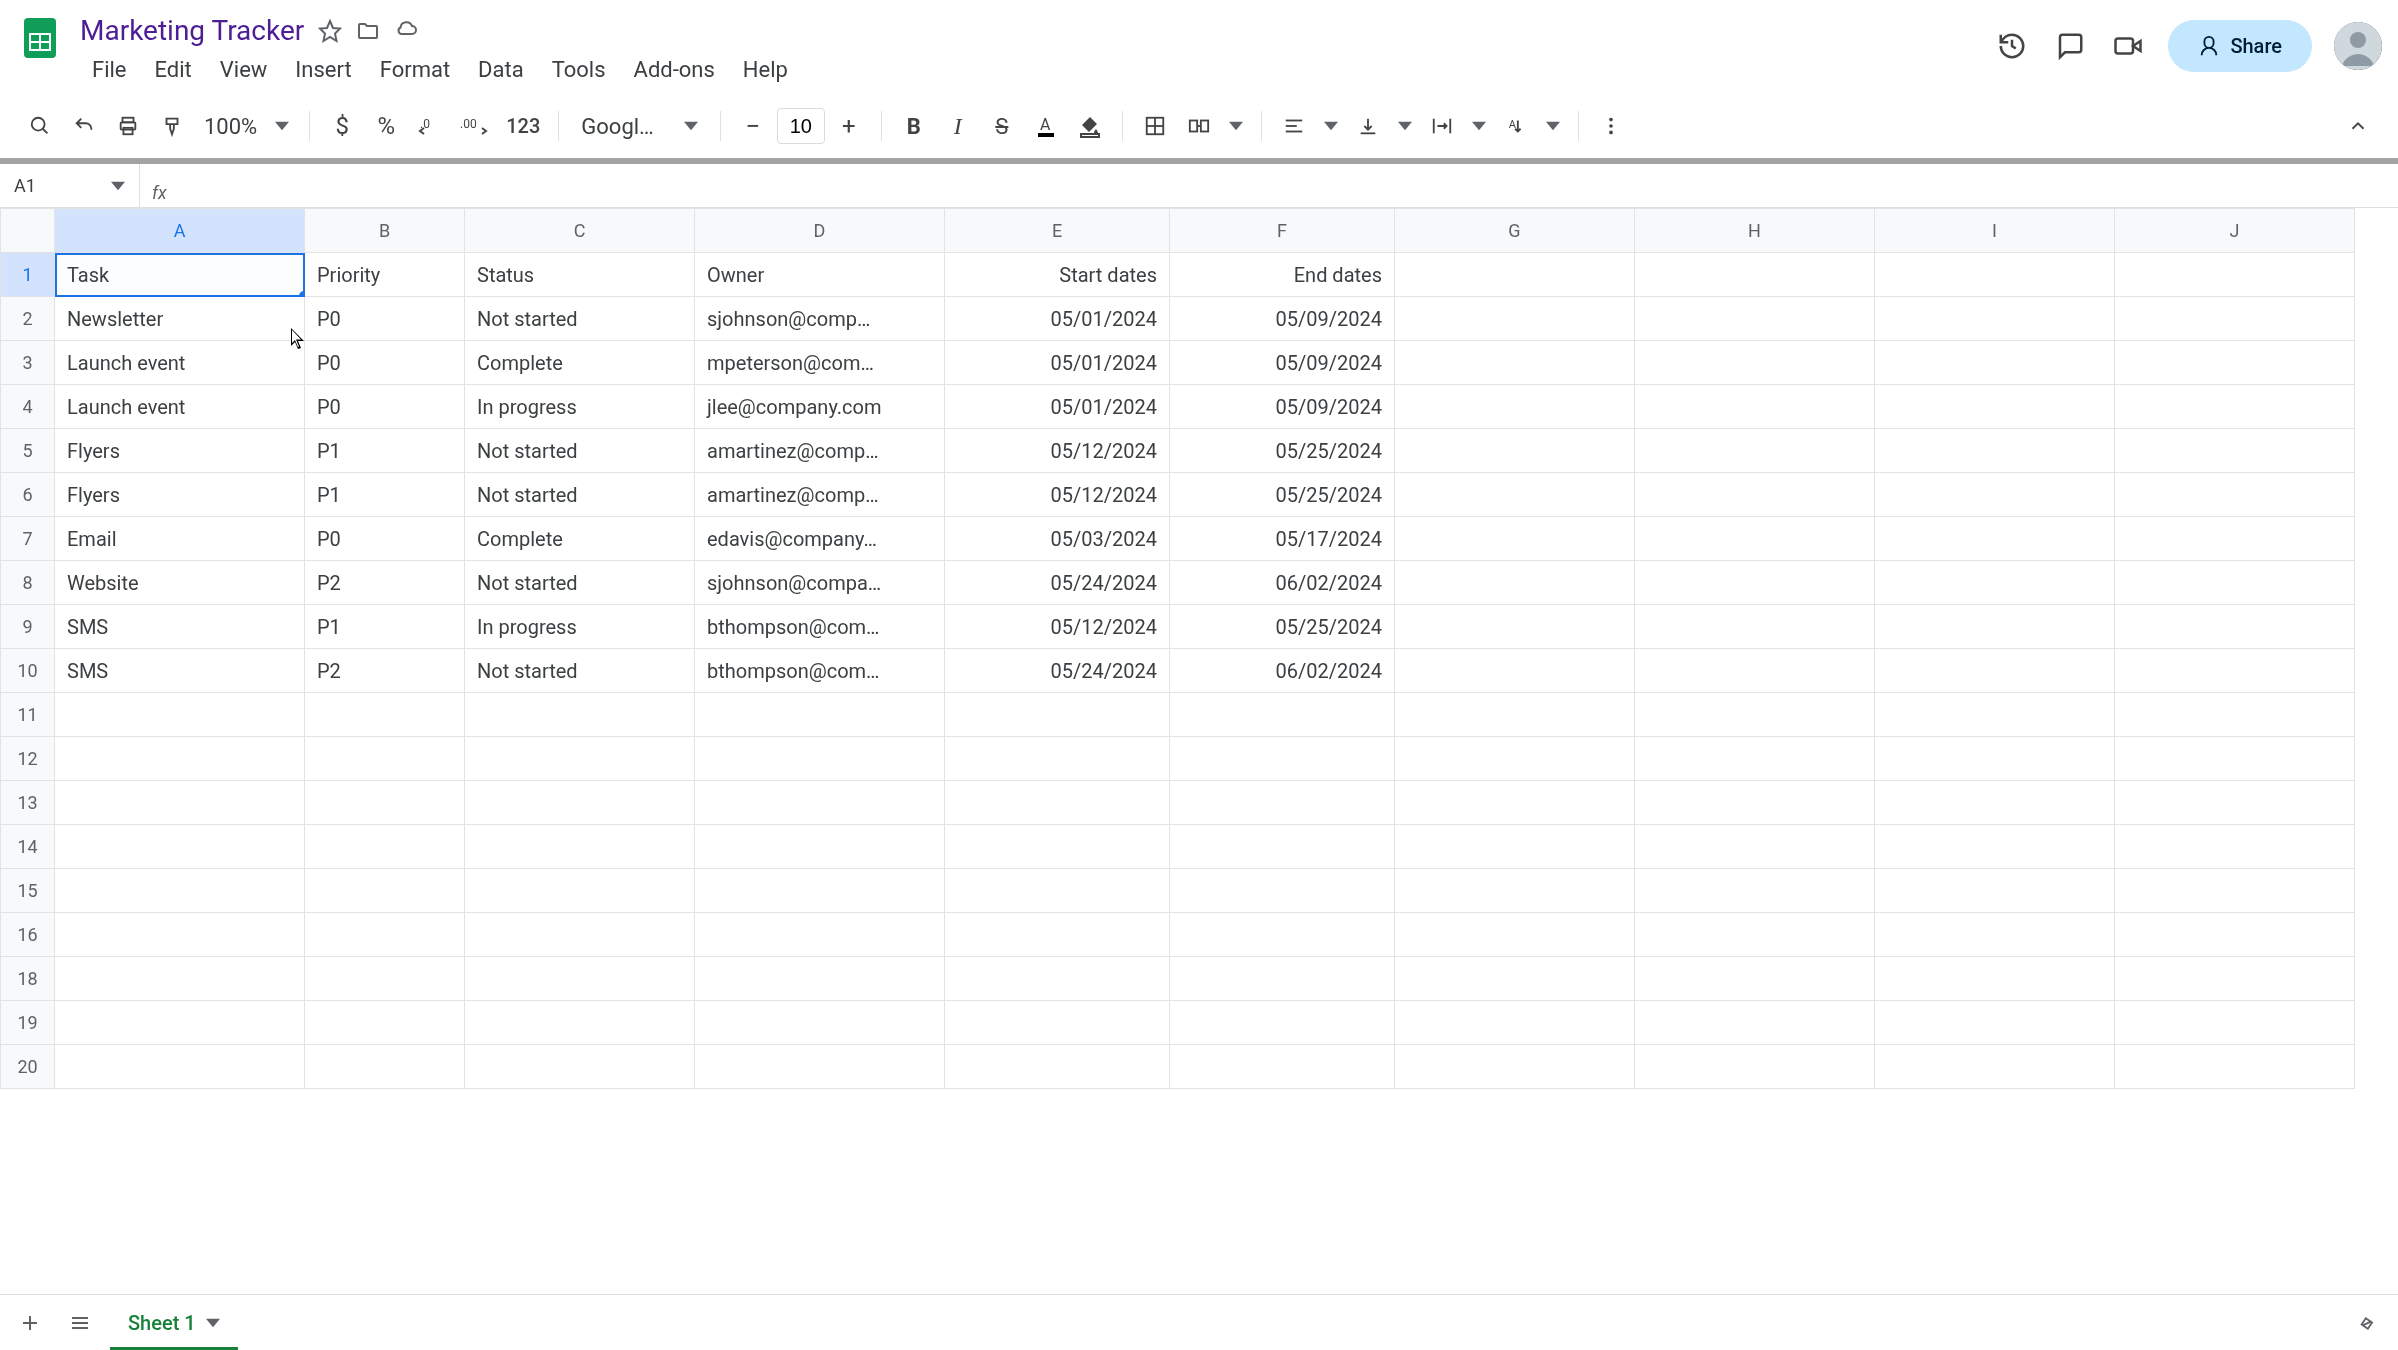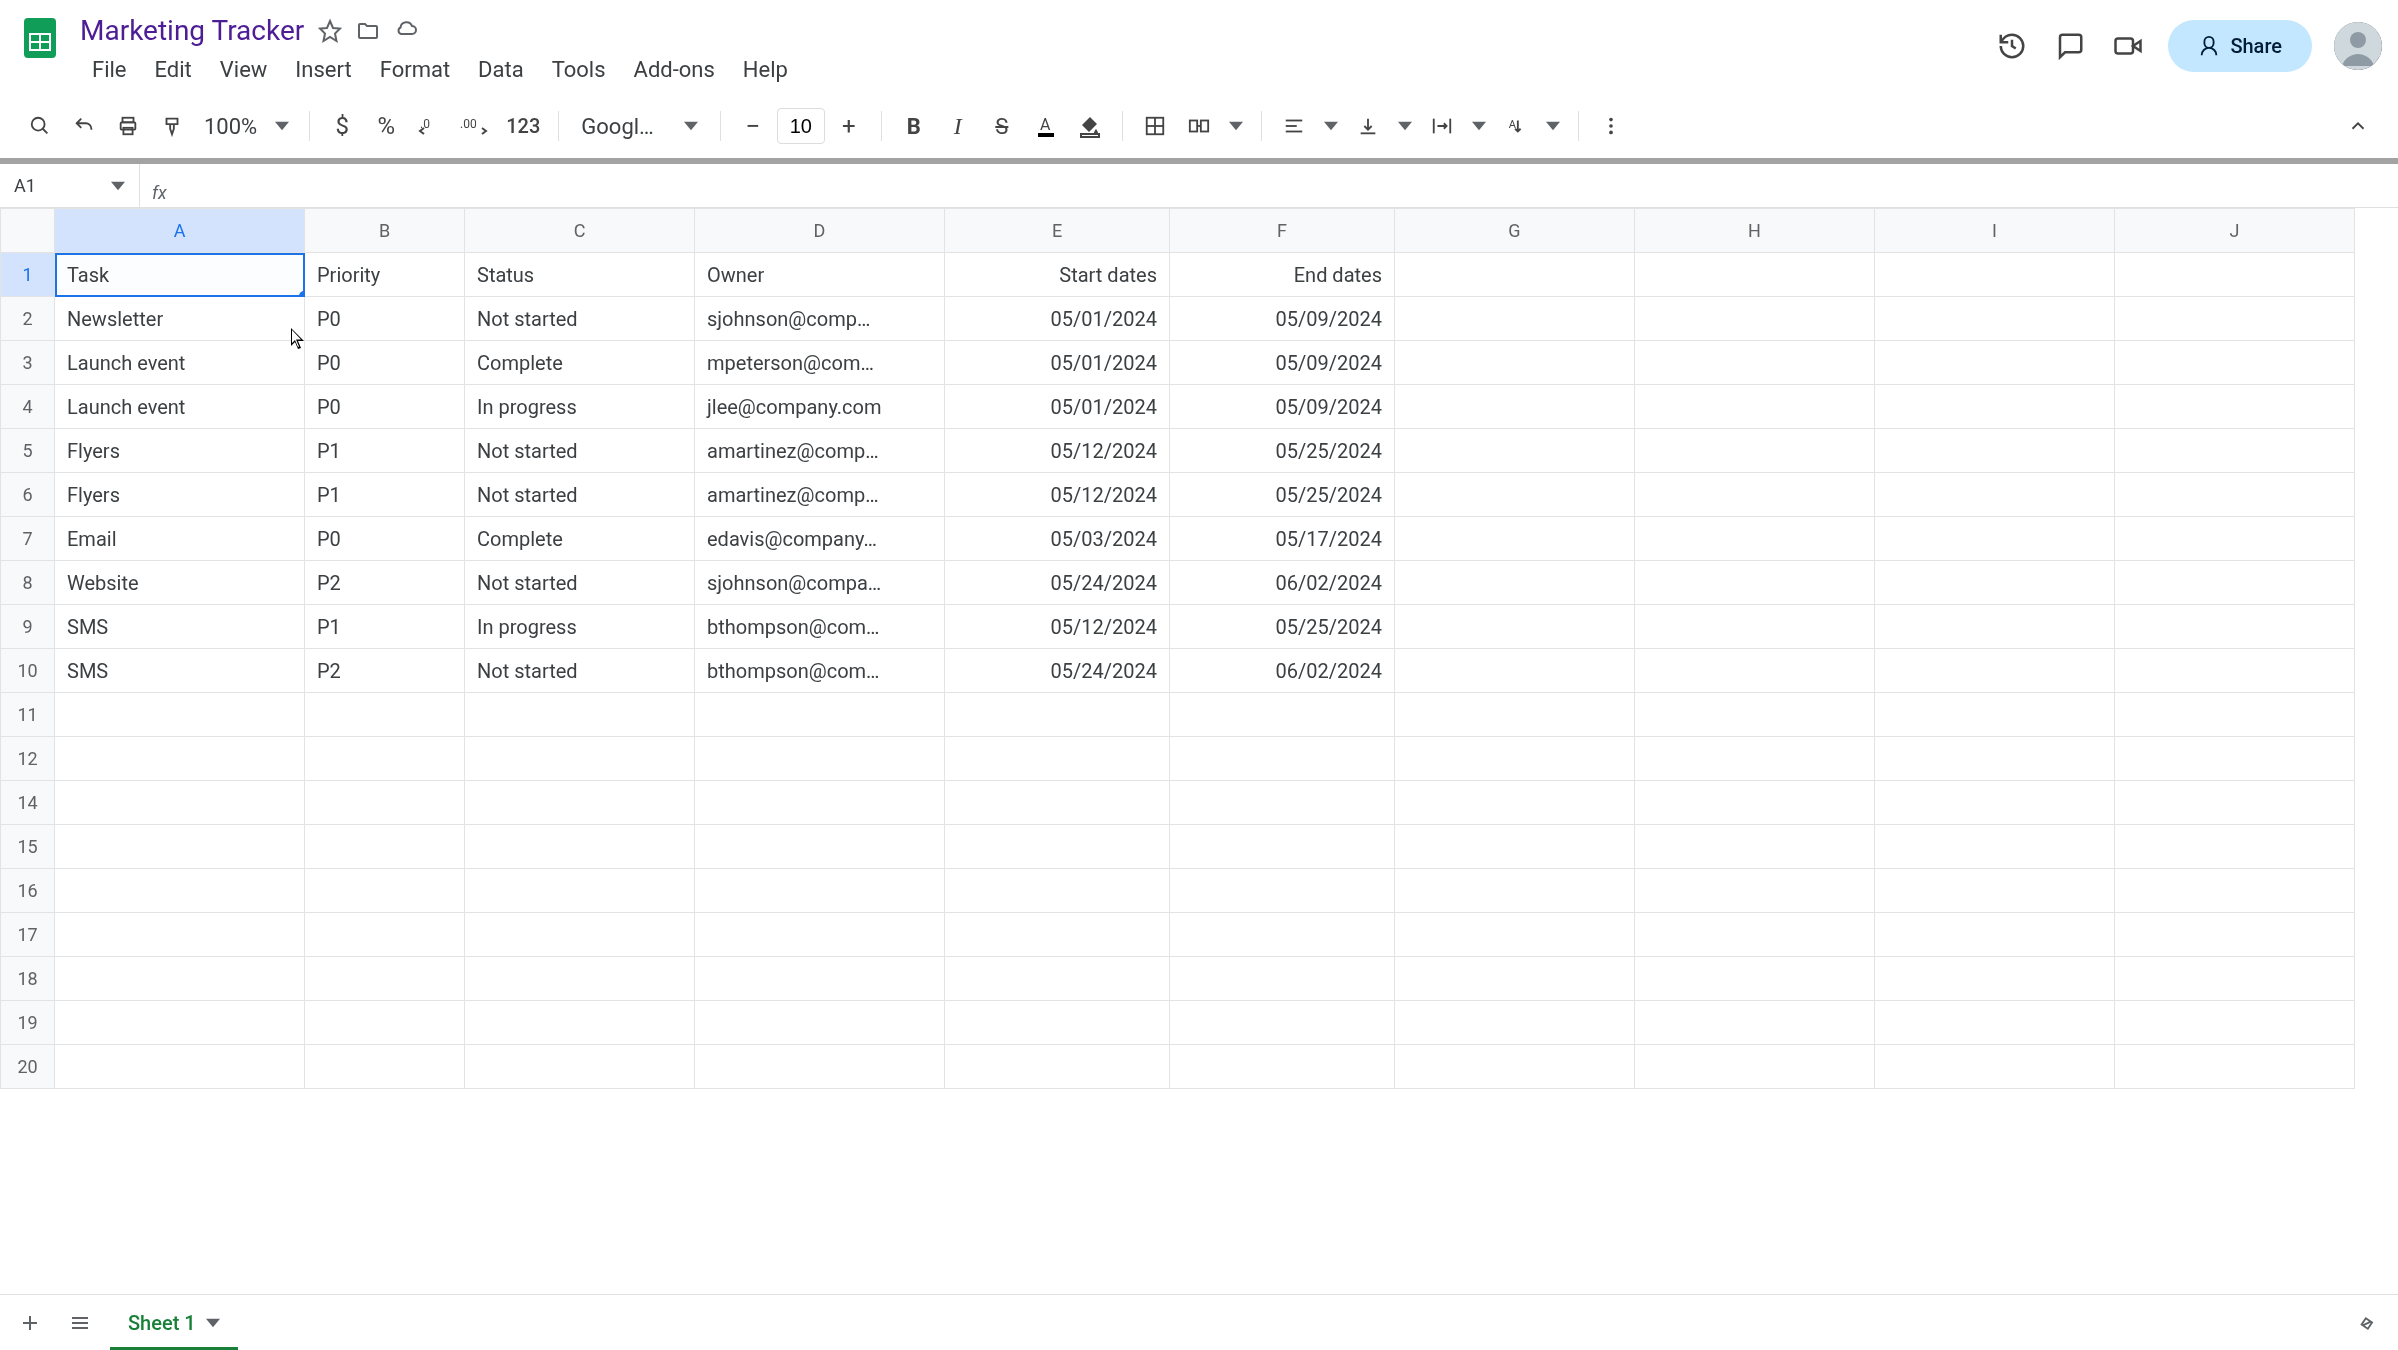--- a/index.html
+++ b/index.html
@@ -464,20 +464,33 @@
             <td class="col-C"></td>
             <td class="col-D"></td>
             <td class="col-E"></td>
             <td class="col-F"></td>
             <td class="col-G"></td>
             <td class="col-H"></td>
             <td class="col-I"></td>
             <td class="col-J"></td>
           </tr>
           <tr>
+            <td class="rowhdr">13</td>
+            <td class="col-A"></td>
+            <td class="col-B"></td>
+            <td class="col-C"></td>
+            <td class="col-D"></td>
+            <td class="col-E"></td>
+            <td class="col-F"></td>
+            <td class="col-G"></td>
+            <td class="col-H"></td>
+            <td class="col-I"></td>
+            <td class="col-J"></td>
+          </tr>
+          <tr>
             <td class="rowhdr">14</td>
             <td class="col-A"></td>
             <td class="col-B"></td>
             <td class="col-C"></td>
             <td class="col-D"></td>
             <td class="col-E"></td>
             <td class="col-F"></td>
             <td class="col-G"></td>
             <td class="col-H"></td>
             <td class="col-I"></td>
@@ -491,33 +504,20 @@
             <td class="col-D"></td>
             <td class="col-E"></td>
             <td class="col-F"></td>
             <td class="col-G"></td>
             <td class="col-H"></td>
             <td class="col-I"></td>
             <td class="col-J"></td>
           </tr>
           <tr>
             <td class="rowhdr">16</td>
-            <td class="col-A"></td>
-            <td class="col-B"></td>
-            <td class="col-C"></td>
-            <td class="col-D"></td>
-            <td class="col-E"></td>
-            <td class="col-F"></td>
-            <td class="col-G"></td>
-            <td class="col-H"></td>
-            <td class="col-I"></td>
-            <td class="col-J"></td>
-          </tr>
-          <tr>
-            <td class="rowhdr">17</td>
             <td class="col-A"></td>
             <td class="col-B"></td>
             <td class="col-C"></td>
             <td class="col-D"></td>
             <td class="col-E"></td>
             <td class="col-F"></td>
             <td class="col-G"></td>
             <td class="col-H"></td>
             <td class="col-I"></td>
             <td class="col-J"></td>

